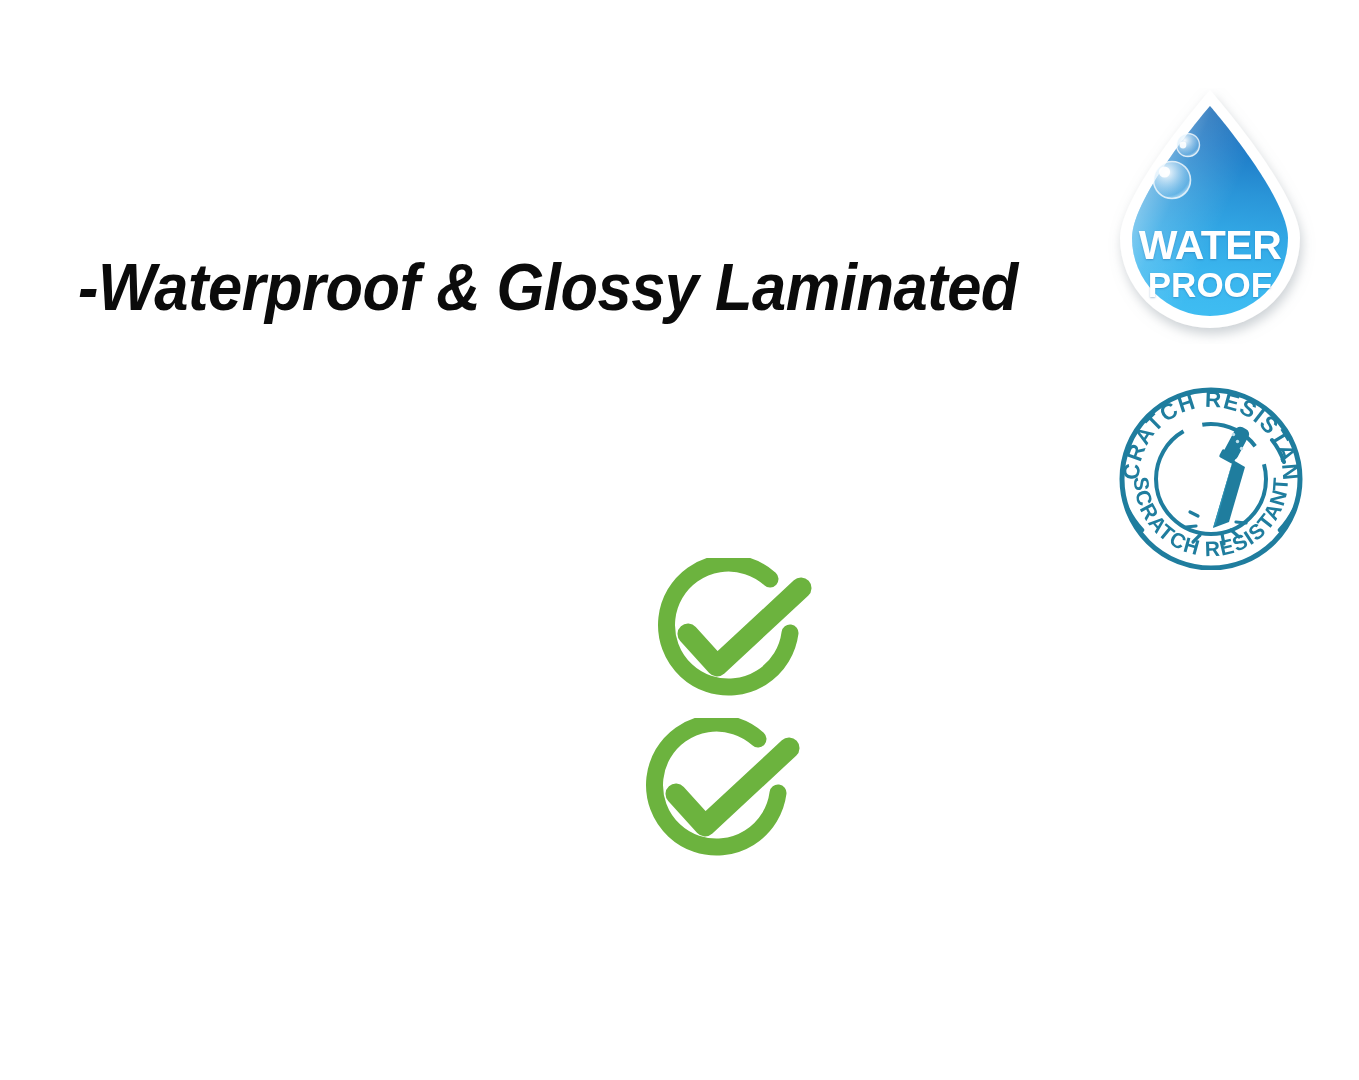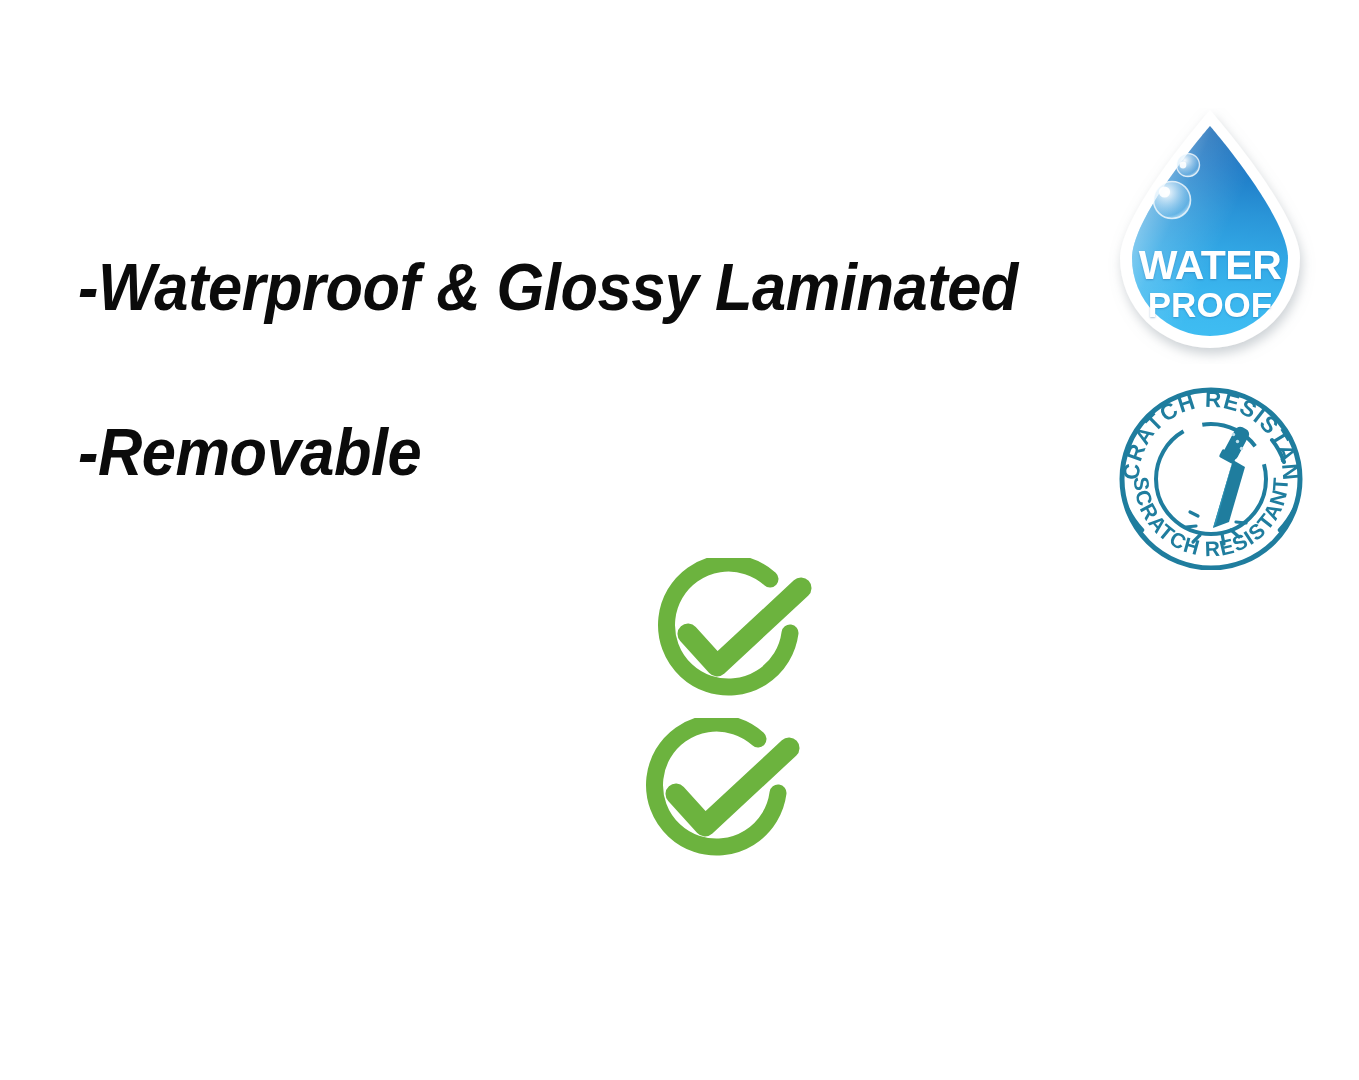--- a/index.html
+++ b/index.html
@@ -46,21 +46,21 @@
     letter-spacing: -0.5px;
     color: #0b0b0b;
     transform: scaleX(0.93);
     transform-origin: left center;
   }
 
   
   .waterproof-badge {
     position: absolute;
     left: 1104px;
-    top: 108px;
+    top: 88px;
     width: 212px;
     height: 256px;
   }
   .waterproof-badge svg { display: block; }
   .wp-label {
     position: absolute;
     left: 0;
     top: 138px;
     width: 212px;
     text-align: center;
@@ -107,23 +107,20 @@
 <div id="canvas">
 
   <div class="feature-list">
 
     <div class="feature-line">
       <div class="feature-text">-Waterproof &amp; Glossy Laminated</div>
     </div>
 
 
 
-    <div class="feature-line">
-      <div class="feature-text">-Removable</div>
-    </div>
 
   </div>
 
   <div class="waterproof-badge">
     <svg width="212" height="256" viewBox="0 0 212 256">
       <defs>
         <linearGradient id="dropGrad" x1="0.5" y1="0" x2="0.42" y2="1">
           <stop offset="0%" stop-color="#1668b4"></stop>
           <stop offset="18%" stop-color="#1e7ac6"></stop>
           <stop offset="40%" stop-color="#2a95d8"></stop>

